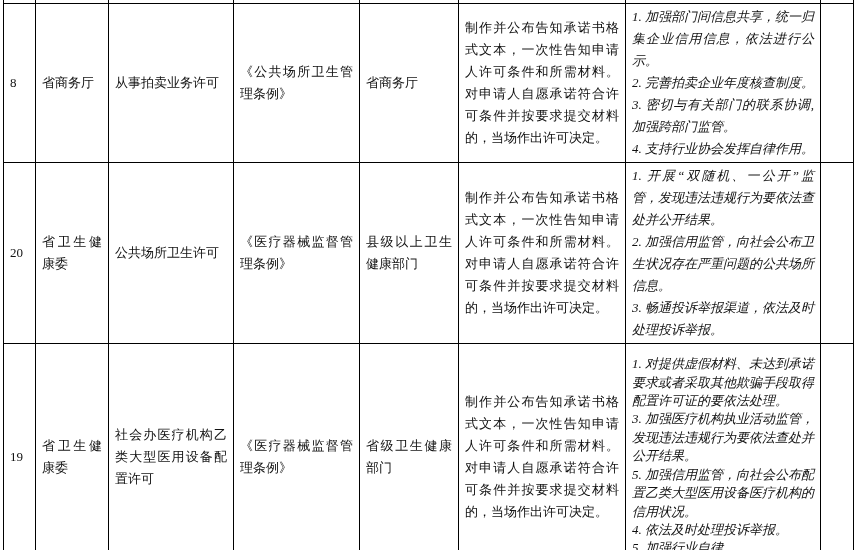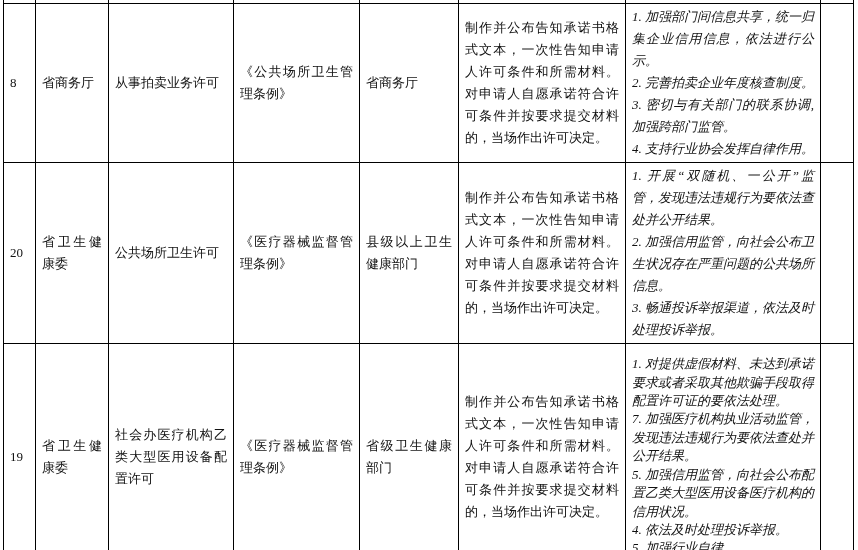--- a/index.html
+++ b/index.html
@@ -109,21 +109,21 @@
 
   <tr class="row-19">
     <td class="c-index">19</td>
     <td class="c-dept">省卫生健康委</td>
     <td class="c-permit">社会办医疗机构乙类大型医用设备配置许可</td>
     <td class="c-basis">《医疗器械监督管理条例》</td>
     <td class="c-org">省级卫生健康部门</td>
     <td class="c-proc">制作并公布告知承诺书格式文本，一次性告知申请人许可条件和所需材料。对申请人自愿承诺符合许可条件并按要求提交材料的，当场作出许可决定。</td>
     <td class="c-measures tight">
       <div class="measure">1. 对提供虚假材料、未达到承诺要求或者采取其他欺骗手段取得配置许可证的要依法处理。</div>
-      <div class="measure">7. 加强医疗机构执业活动监管，发现违法违规行为要依法查处并公开结果。</div>
+      <div class="measure">3. 加强医疗机构执业活动监管，发现违法违规行为要依法查处并公开结果。</div>
       <div class="measure">5. 加强信用监管，向社会公布配置乙类大型医用设备医疗机构的信用状况。</div>
       <div class="measure">4. 依法及时处理投诉举报。</div>
       <div class="measure">5. 加强行业自律。</div>
     </td>
     <td class="c-blank"></td>
   </tr>
 </tbody>
   </table>
 
 </body></html>

